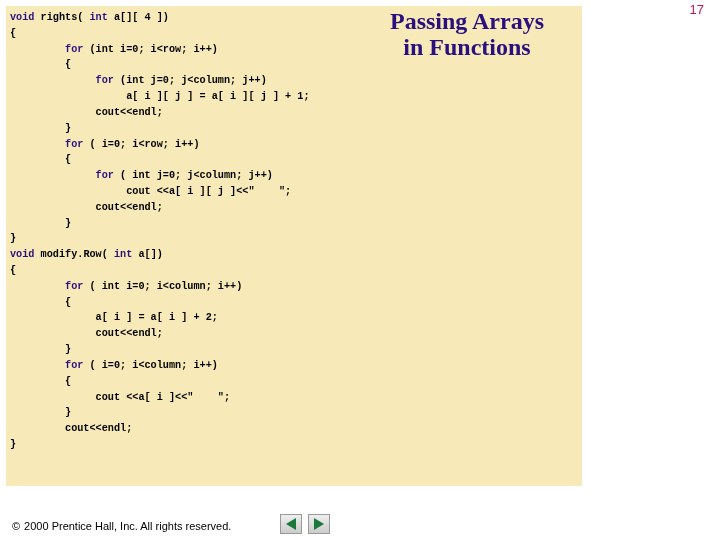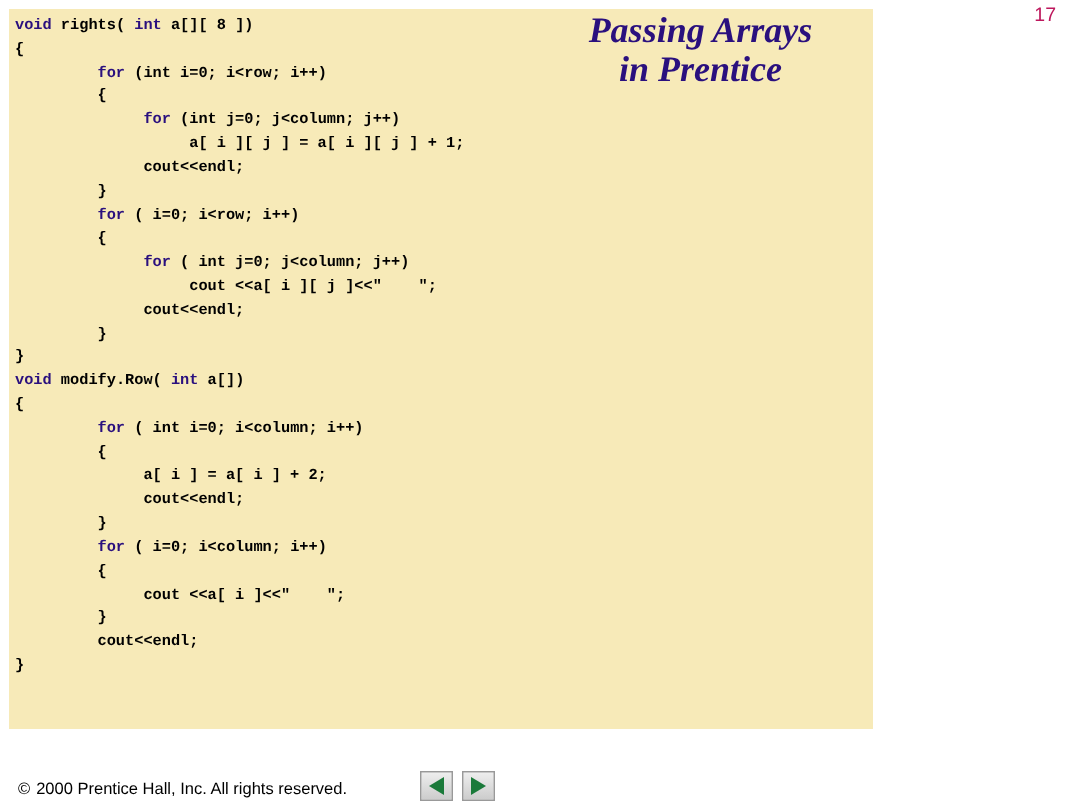--- a/index.html
+++ b/index.html
@@ -21,21 +21,20 @@
     background: #f7eab8;
     box-sizing: border-box;
   }
   .slide-title {
     position: absolute;
     right: 10px;
     top: 2px;
     width: 210px;
     text-align: center;
     font-family: Georgia, 'Times New Roman', serif;
-    font-style: italic;
     font-weight: bold;
     color: #2a107e;
     font-size: 24px;
     line-height: 1.1;
   }
   .code {
     position: absolute;
     left: 4px;
     top: 4px;
     right: 4px;
@@ -96,24 +95,24 @@
 </style>
 </head>
 <body>
 
 <div class="page-num">17</div>
 
 <div class="slide-box">
 
   <div class="slide-title">
     <span>Passing Arrays</span><br>
-    <span>in Prentice</span>
+    <span>in Functions</span>
   </div>
 
-  <div class="code"><span class="kw">void</span><span> rights( </span><span class="kw">int</span><span> a[][ 8 ])</span>
+  <div class="code"><span class="kw">void</span><span> rights( </span><span class="kw">int</span><span> a[][ 4 ])</span>
 <span>{</span>
 <span class="kw">         for</span><span> (int i=0; i&lt;row; i++)</span>
 <span>         {</span>
 <span class="kw">              for</span><span> (int j=0; j&lt;column; j++)</span>
 <span>                   a[ i ][ j ] = a[ i ][ j ] + 1;</span>
 <span>              cout&lt;&lt;endl;</span>
 <span>         }</span>
 <span class="kw">         for</span><span> ( i=0; i&lt;row; i++)</span>
 <span>         {</span>
 <span class="kw">              for</span><span> ( int j=0; j&lt;column; j++)</span>

